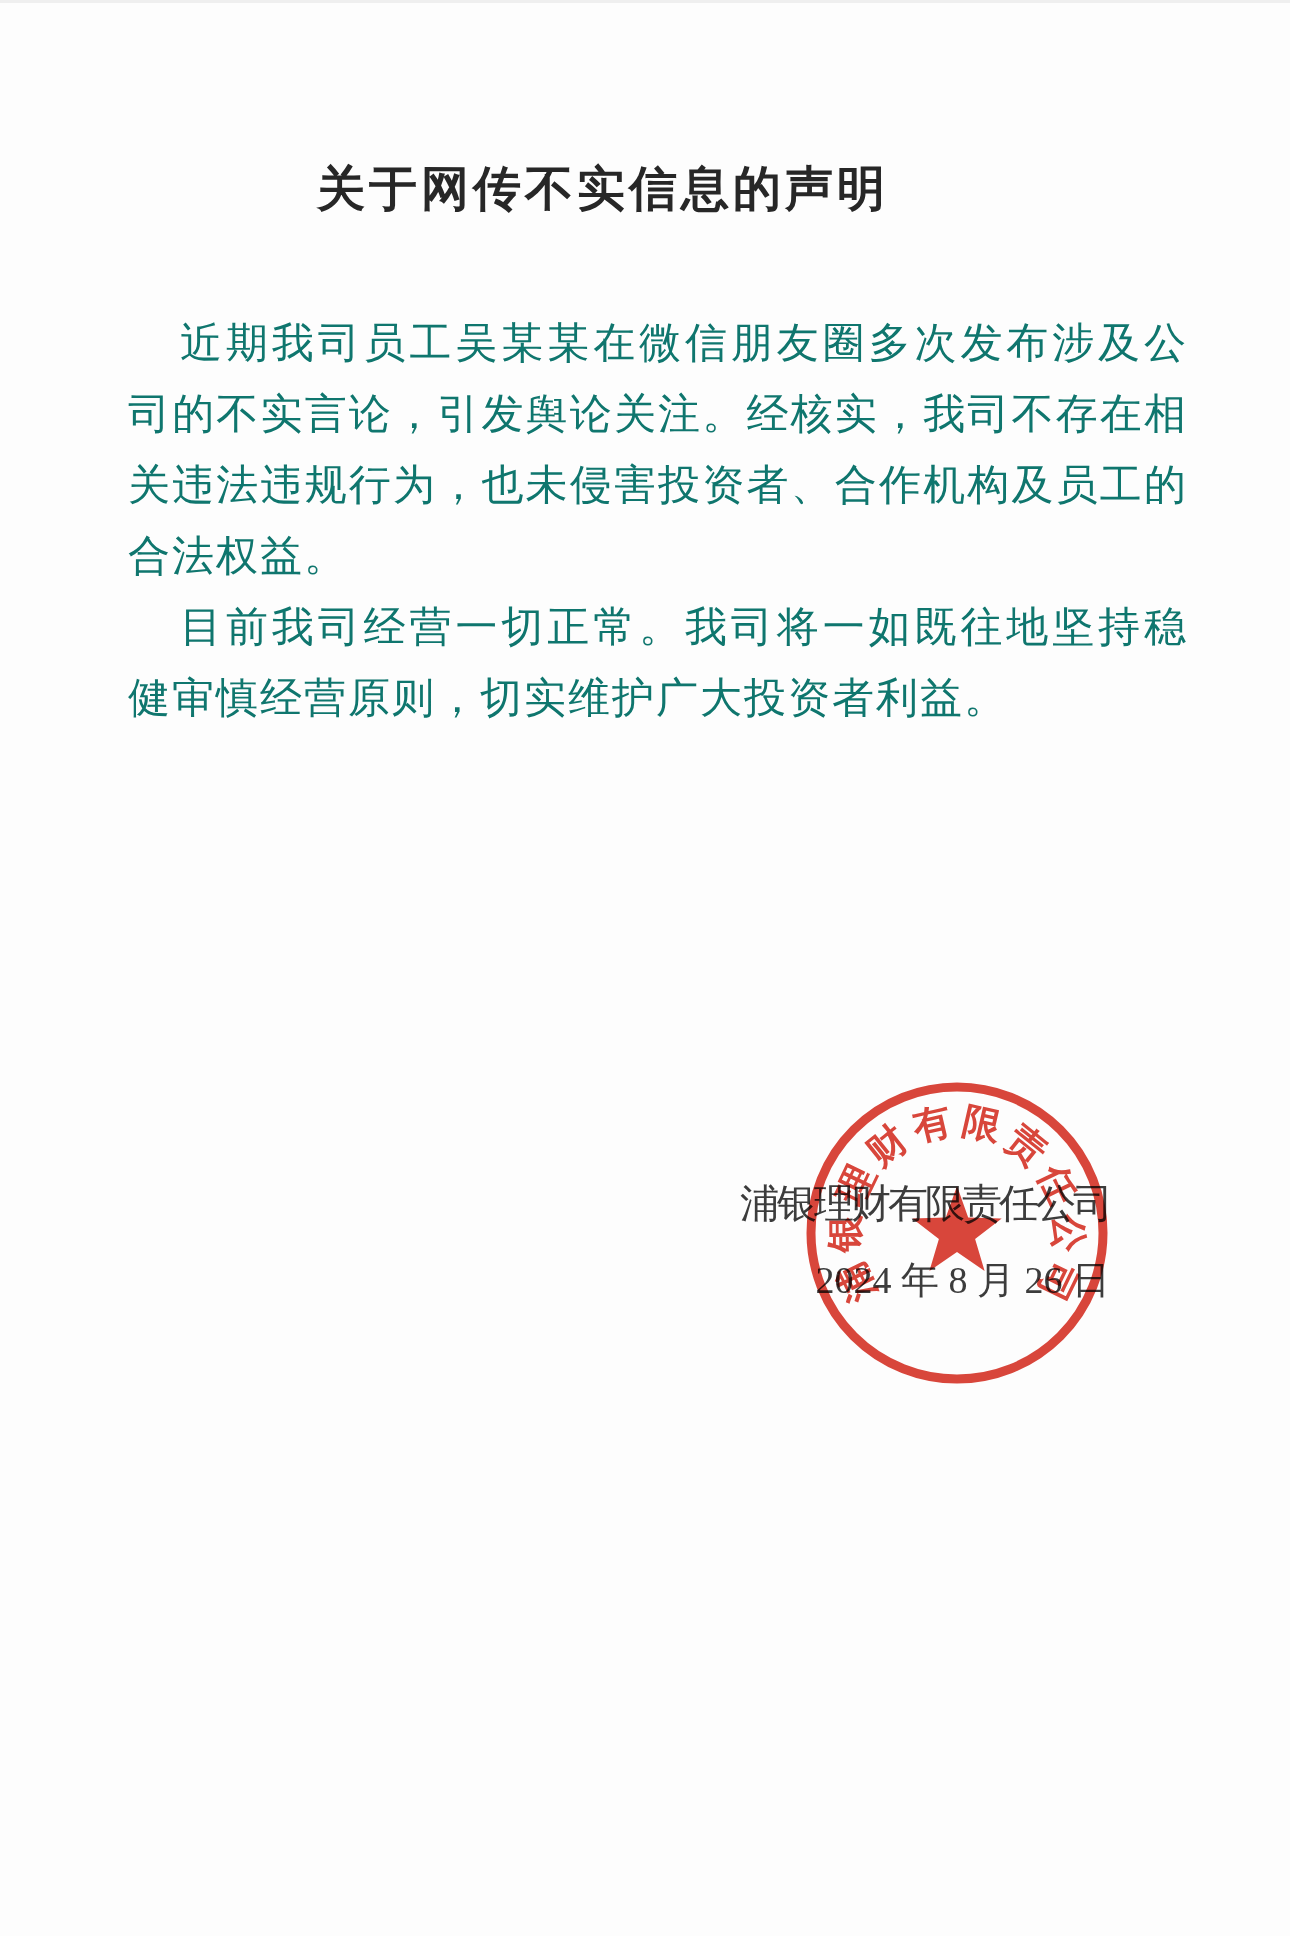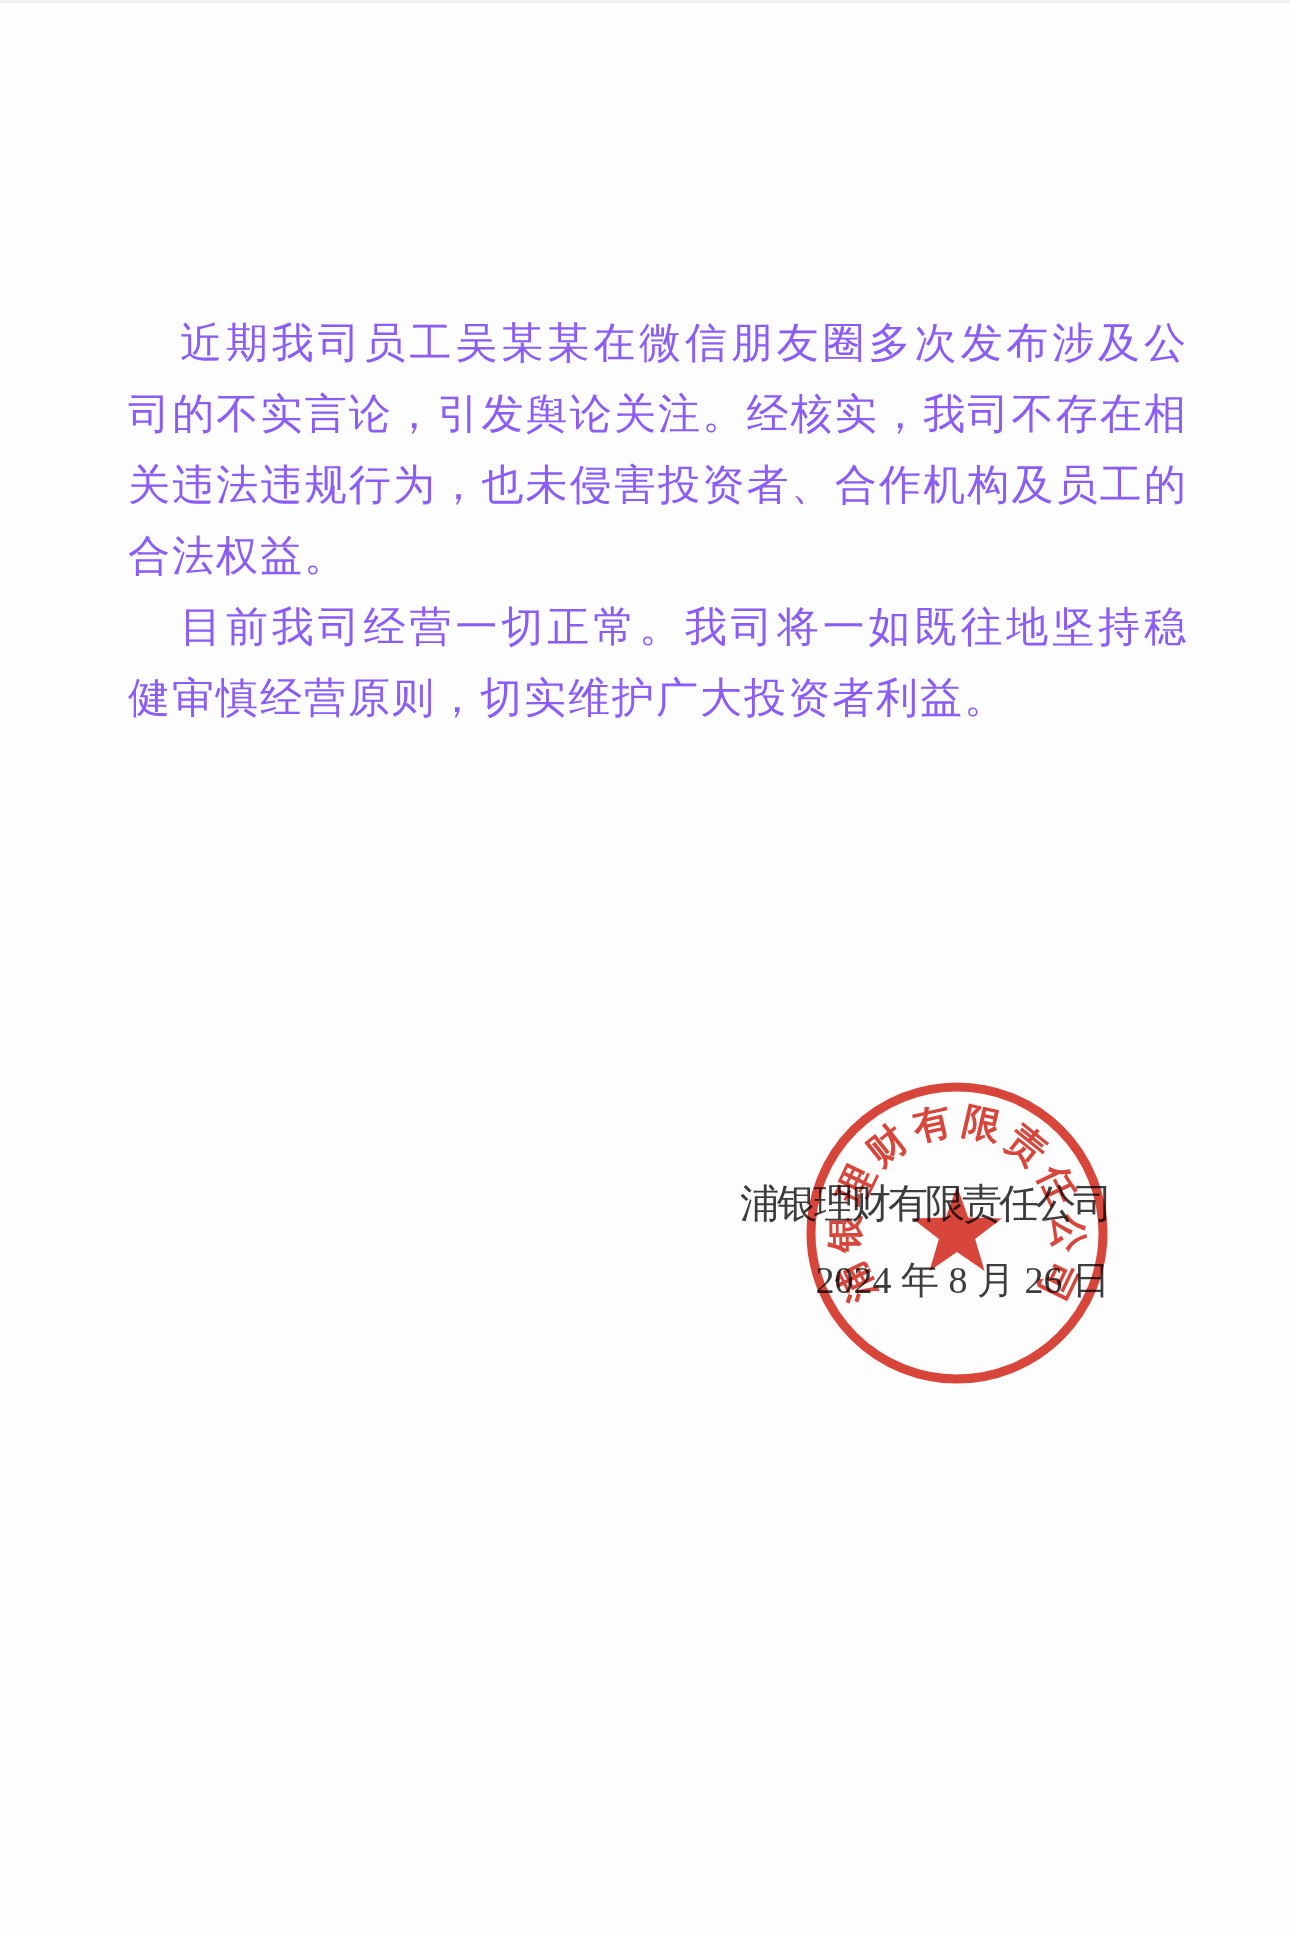--- a/index.html
+++ b/index.html
@@ -35,21 +35,21 @@
     line-height: 62px;
   }
   .doc-body {
     position: absolute;
     top: 308px;
     left: 128px;
     width: 1060px;
     font-size: 42px;
     line-height: 71px;
     letter-spacing: 2px;
-    color: #8b5cf6;
+    color: #0f766e;
     text-align: justify;
     text-justify: inter-character;
   }
   .doc-body p {
     margin: 0;
     text-indent: 52px;
   }
   .signature-block {
     position: absolute;
     right: 180px;
@@ -96,20 +96,21 @@
     dominant-baseline: central;
   }
 </style>
 </head>
 <body>
 
 <div class="page">
 
   <div class="top-edge-line"></div>
 
+  <h1 class="doc-title">关于网传不实信息的声明</h1>
 
   <div class="doc-body">
     <p>近期我司员工吴某某在微信朋友圈多次发布涉及公司的不实言论，引发舆论关注。经核实，我司不存在相关违法违规行为，也未侵害投资者、合作机构及员工的合法权益。</p>
     <p>目前我司经营一切正常。我司将一如既往地坚持稳健审慎经营原则，切实维护广大投资者利益。</p>
   </div>
 
   <div class="signature-block">
     <div class="signature-line">浦银理财有限责任公司</div>
     <div class="date-line">2024 年 8 月 26 日</div>
   </div>

